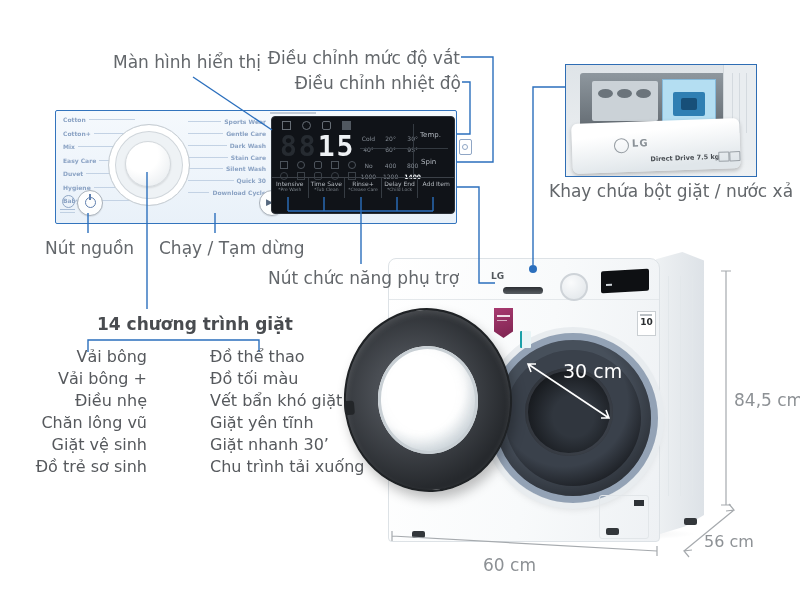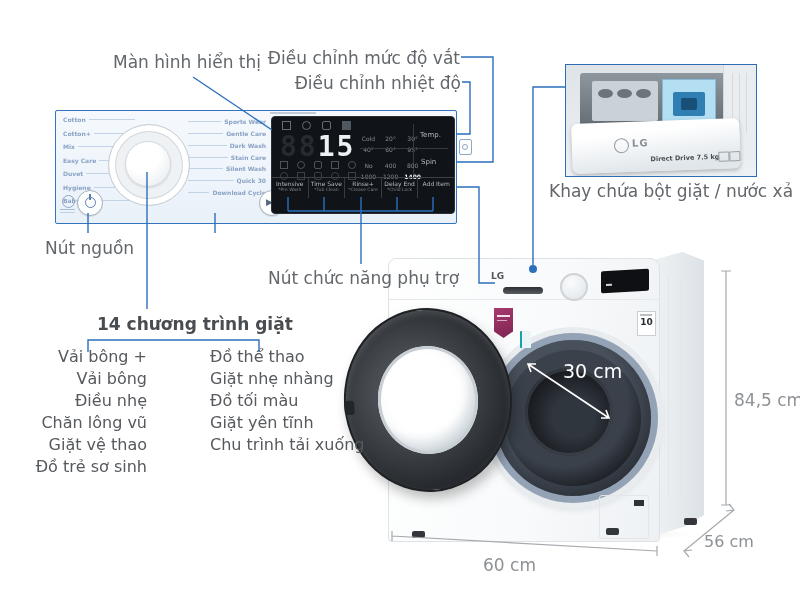--- a/index.html
+++ b/index.html
@@ -278,37 +278,39 @@
     </div>
   </div>
   <div class="door-icon">
       <i></i>
     </div>
 
   <div class="lbl" style="left:113px;top:51px">Màn hình hiển thị</div>
   <div class="lbl" style="right:340px;top:47px">Điều chỉnh mức độ vắt</div>
   <div class="lbl" style="right:339px;top:72px">Điều chỉnh nhiệt độ</div>
   <div class="lbl" style="left:45px;top:237px">Nút nguồn</div>
+  <div class="lbl" style="left:159px;top:237px">Chạy / Tạm dừng</div>
   <div class="lbl" style="left:268px;top:267px">Nút chức năng phụ trợ</div>
   <div class="lbl" style="left:549px;top:180px">Khay chứa bột giặt / nước xả</div>
   <div class="lbl bold" style="left:97px;top:313px">14 chương trình giặt</div>
 
   <div class="prog-col" style="left:28px;top:346px;width:119px;text-align:right">
+    <div>Vải bông</div>
     <div>Vải bông +</div>
-    <div>Vải bông</div>
     <div>Điều nhẹ</div>
     <div>Chăn lông vũ</div>
-    <div>Giặt vệ thao</div>
+    <div>Giặt vệ sinh</div>
     <div>Đồ trẻ sơ sinh</div>
   </div>
   <div class="prog-col" style="left:210px;top:346px">
     <div>Đồ thể thao</div>
-    <div>Giặt nhẹ nhàng</div>
     <div>Đồ tối màu</div>
+    <div>Vết bẩn khó giặt</div>
     <div>Giặt yên tĩnh</div>
+    <div>Giặt nhanh 30’</div>
     <div>Chu trình tải xuống</div>
   </div>
 
   <div class="inset">
     <div class="cavity">
       <div class="tray-l">
         <i class="hole" style="left:6px"></i>
           <i class="hole" style="left:25px"></i>
           <i class="hole" style="left:44px"></i>
       </div>

